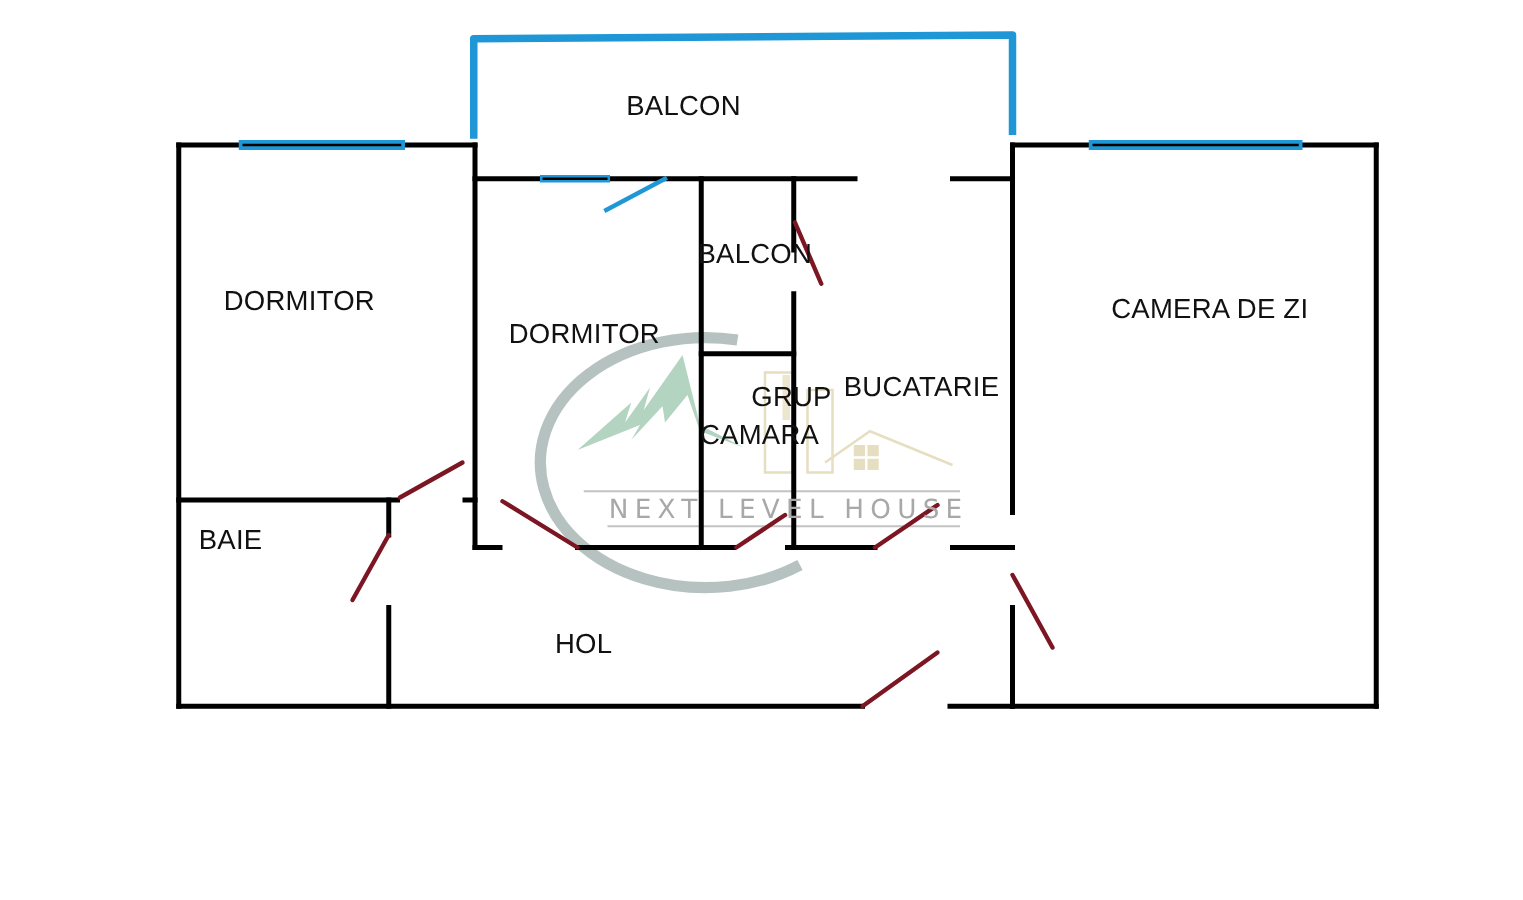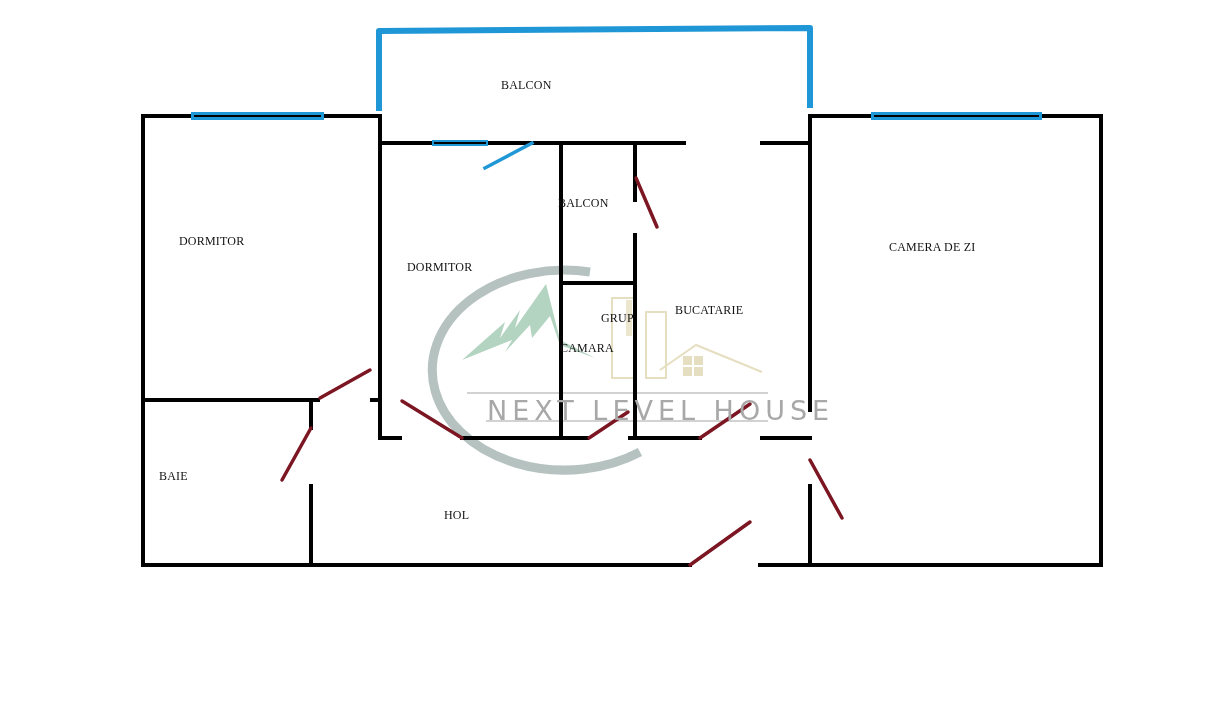--- a/index.html
+++ b/index.html
@@ -1,22 +1,22 @@
 <!DOCTYPE html>
 <html><head>
   <meta charset="utf-8">
   <style>
     html, body { margin: 0; padding: 0; background: #ffffff; }
     body { width: 1218px; height: 720px; overflow: hidden; position: relative;
            font-family: "Liberation Sans", "DejaVu Sans", sans-serif; }
     #plan { position: absolute; left: 0; top: 0; width: 1218px; height: 720px; }
-    .room-label { position: absolute; font-family: Liberation Serif, serif;
-                  font-size: 12px; color: #111111; white-space: nowrap; line-height: 22px; letter-spacing: 0.2px; }
+    .room-label { position: absolute; font-family: Liberation Sans, sans-serif;
+                  font-size: 22px; color: #111111; white-space: nowrap; line-height: 22px; letter-spacing: 0.2px; }
     .wm-text { position: absolute; font-family: "DejaVu Sans", "Liberation Sans", sans-serif;
-               font-size: 27px; letter-spacing: 5px; color: #a8a8a8; white-space: nowrap; }
+               font-size: 21px; letter-spacing: 5px; color: #a8a8a8; white-space: nowrap; }
   </style>
 </head>
 <body>
 
 <svg id="plan" viewBox="0 0 1218 720" xmlns="http://www.w3.org/2000/svg">
 
   <g id="watermark" opacity="0.85">
     <path d="M 590 272 A 132 100 0 1 0 640 452" fill="none" stroke="#a9b8b6" stroke-width="9" transform="rotate(0)"></path>
     <polygon points="462,360 505,322 500,338 520,310 515,328 546,284 560,340 595,358 560,345 550,316 532,338 530,325 505,352 512,340" fill="#a8cdb8"></polygon>
     <g fill="none" stroke="#e2d9b6" stroke-width="2">
@@ -84,15 +84,15 @@
 
 <div id="labels">
   <div class="room-label" style="left: 501px; top: 74px;">BALCON</div>
   <div class="room-label" style="left: 179px; top: 230px;">DORMITOR</div>
   <div class="room-label" style="left: 407px; top: 256px;">DORMITOR</div>
   <div class="room-label" style="left: 558px; top: 192px;">BALCON</div>
   <div class="room-label" style="left: 560px; top: 307px; padding-left: 41px;">GRUP</div>
   <div class="room-label" style="left: 560px; top: 337px;">CAMARA</div>
   <div class="room-label" style="left: 675px; top: 299px; text-align: right;">BUCATARIE</div>
   <div class="room-label" style="left: 889px; top: 236px;">CAMERA DE ZI</div>
-  <div class="room-label" style="left: 159px; top: 465px; text-align: right;">BAIE</div>
+  <div class="room-label" style="left: 159px; top: 421px; text-align: right;">BAIE</div>
   <div class="room-label" style="left: 444px; top: 504px;">HOL</div>
 </div>
 
 </body></html>

